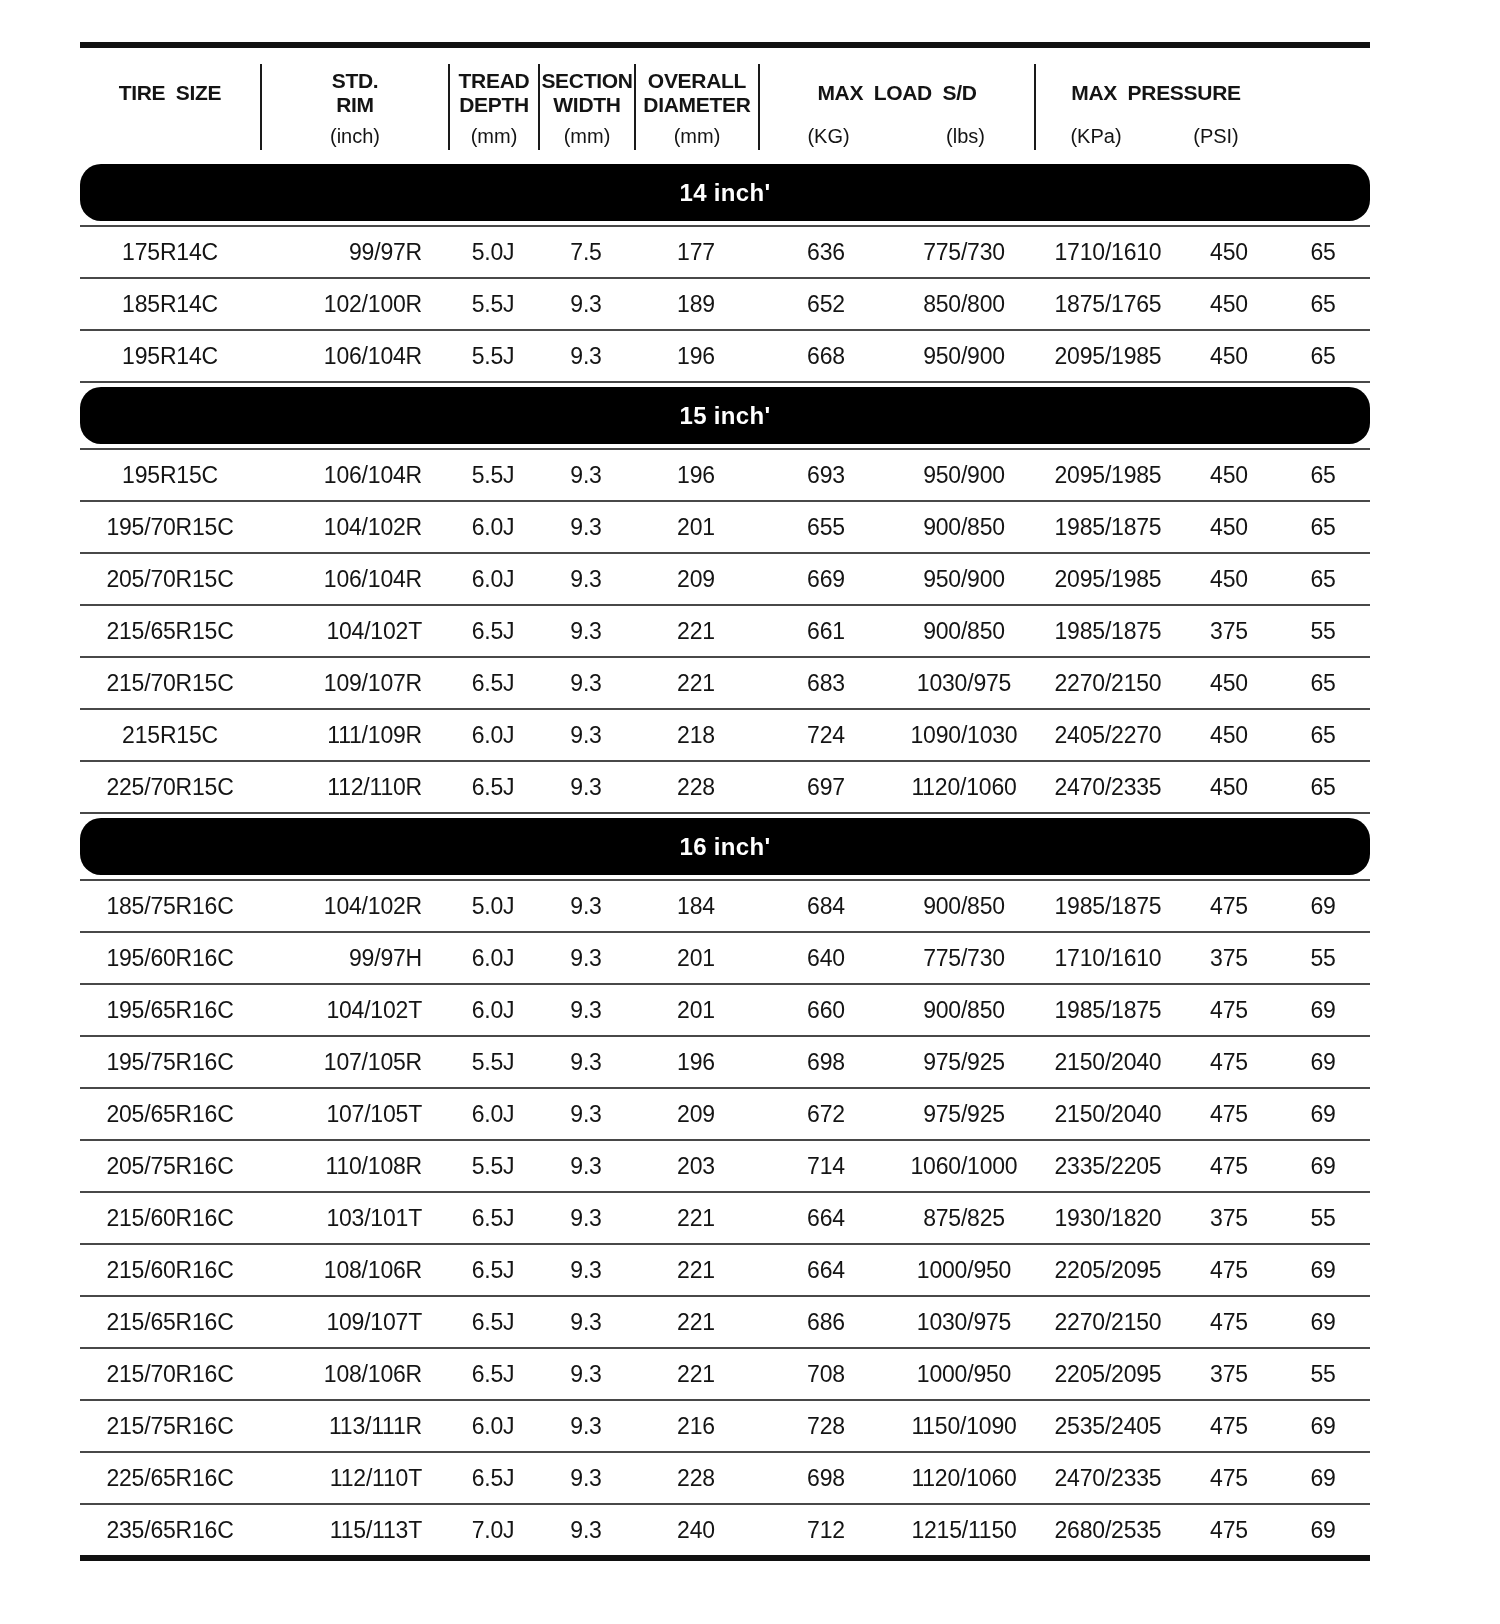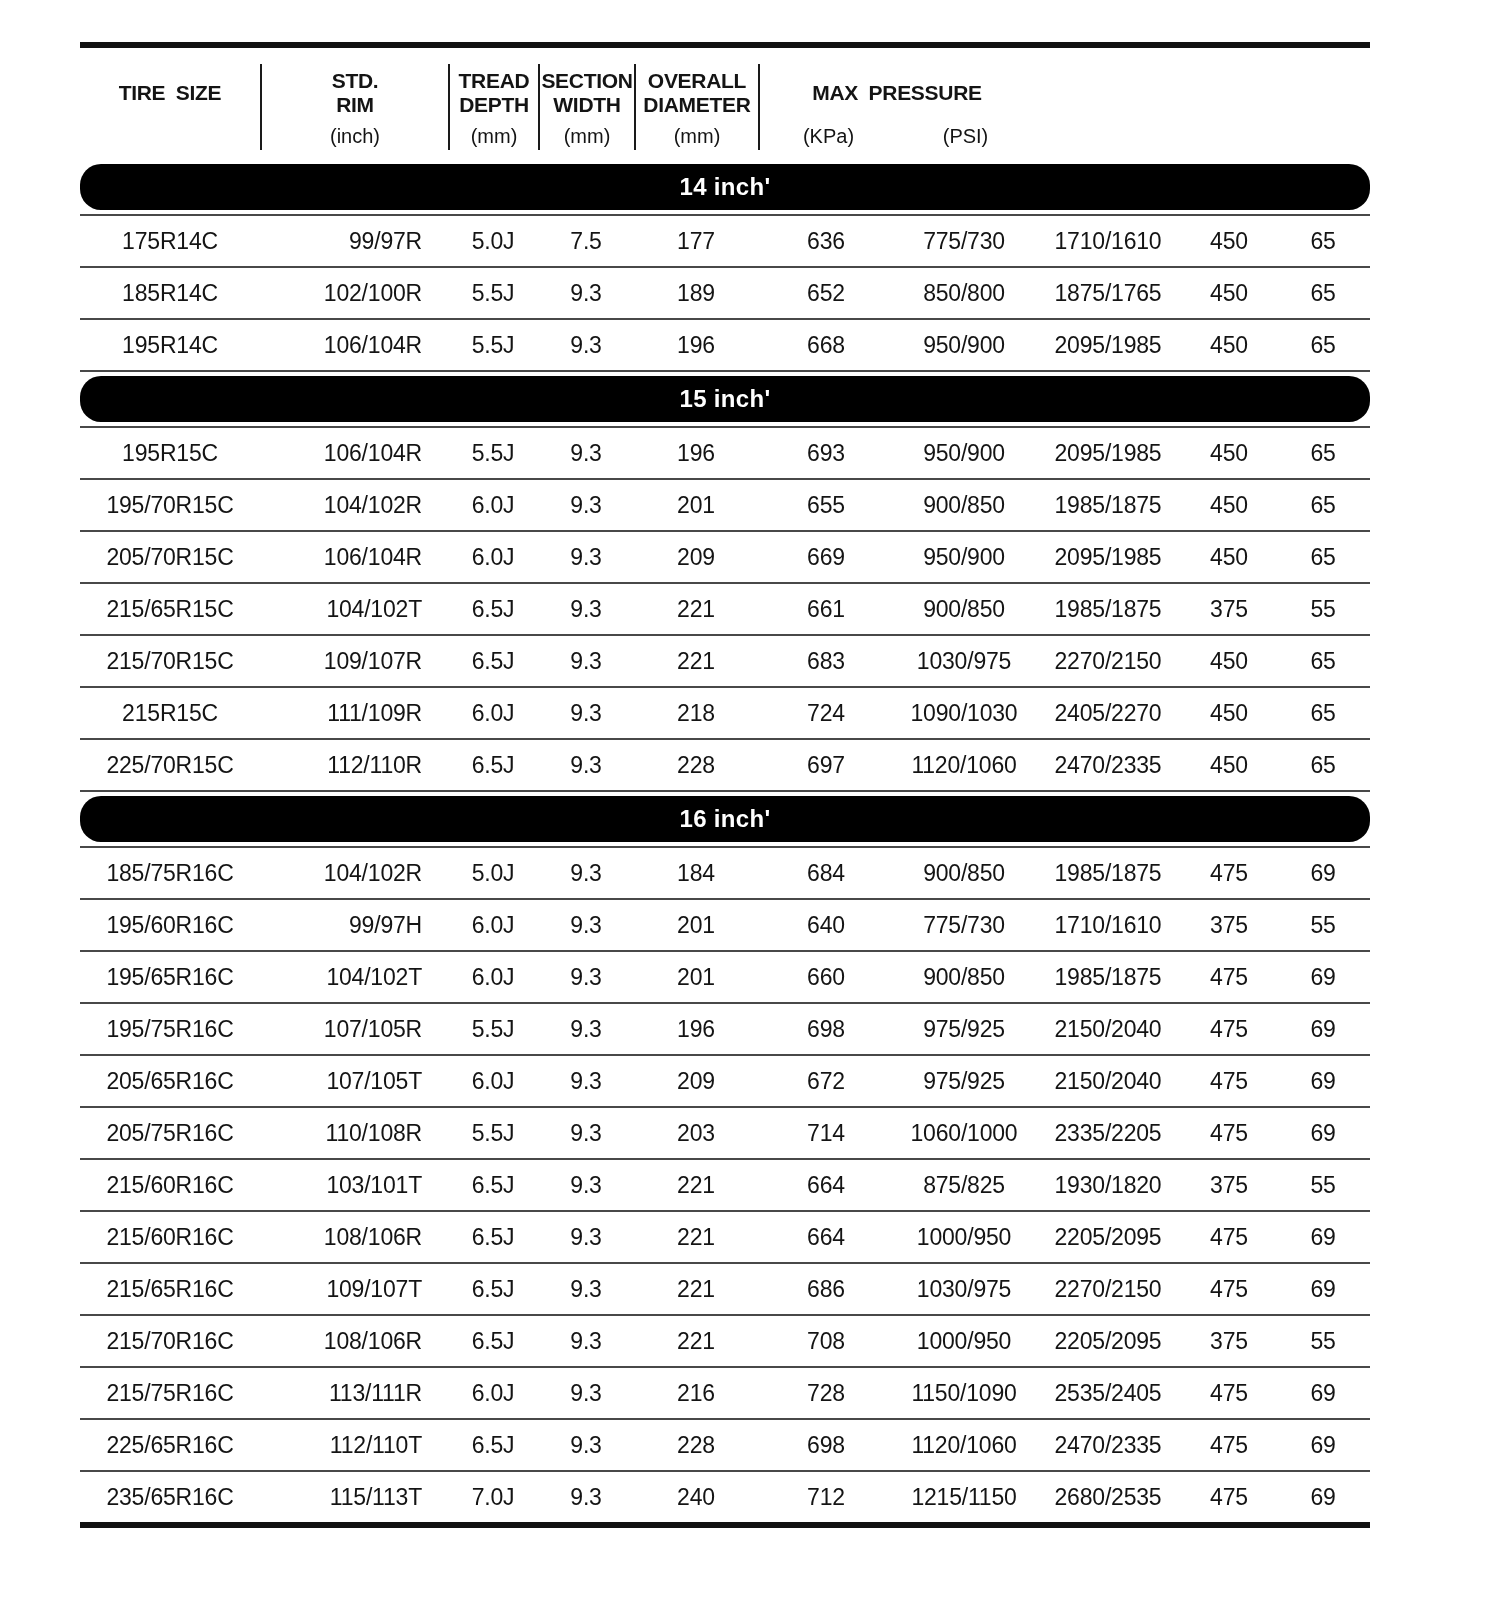--- a/index.html
+++ b/index.html
@@ -36,21 +36,21 @@
     text-align:center;
   }
   .hunit{
     height:28px;display:flex;align-items:center;justify-content:center;
     font-weight:normal;font-size:20px;width:100%;
   }
   .hunit .sub{flex:1;text-align:center;}
 
   
   .band{
-    height:46px;margin:4px 0;border-radius:21px;
+    height:57px;margin:4px 0;border-radius:21px;
     background:var(--band-bg);color:var(--band-text);
     display:flex;align-items:center;justify-content:center;
   }
   .band-label{font-weight:bold;font-size:24px;letter-spacing:0.3px;}
 
   
   .rows{border-top:2px solid var(--separator);}
   .row{
     height:52px;box-sizing:border-box;align-items:center;
     border-bottom:2px solid var(--separator);
@@ -100,20 +100,29 @@
         </div>
     </div>
     <div class="hcell vline">
       <div class="hname">
         <span>OVERALL</span>
         <span>DIAMETER</span>
       </div>
       <div class="hunit">
           <span>(mm)</span>
         </div>
+    </div>
+    <div class="hcell vline group2">
+      <div class="hname">
+          <span>MAX LOAD S/D</span>
+        </div>
+      <div class="hunit">
+        <span class="sub">(KG)</span>
+        <span class="sub">(lbs)</span>
+      </div>
     </div>
     <div class="hcell vline group2">
       <div class="hname">
           <span>MAX PRESSURE</span>
         </div>
       <div class="hunit">
         <span class="sub">(KPa)</span>
         <span class="sub">(PSI)</span>
       </div>
     </div>

